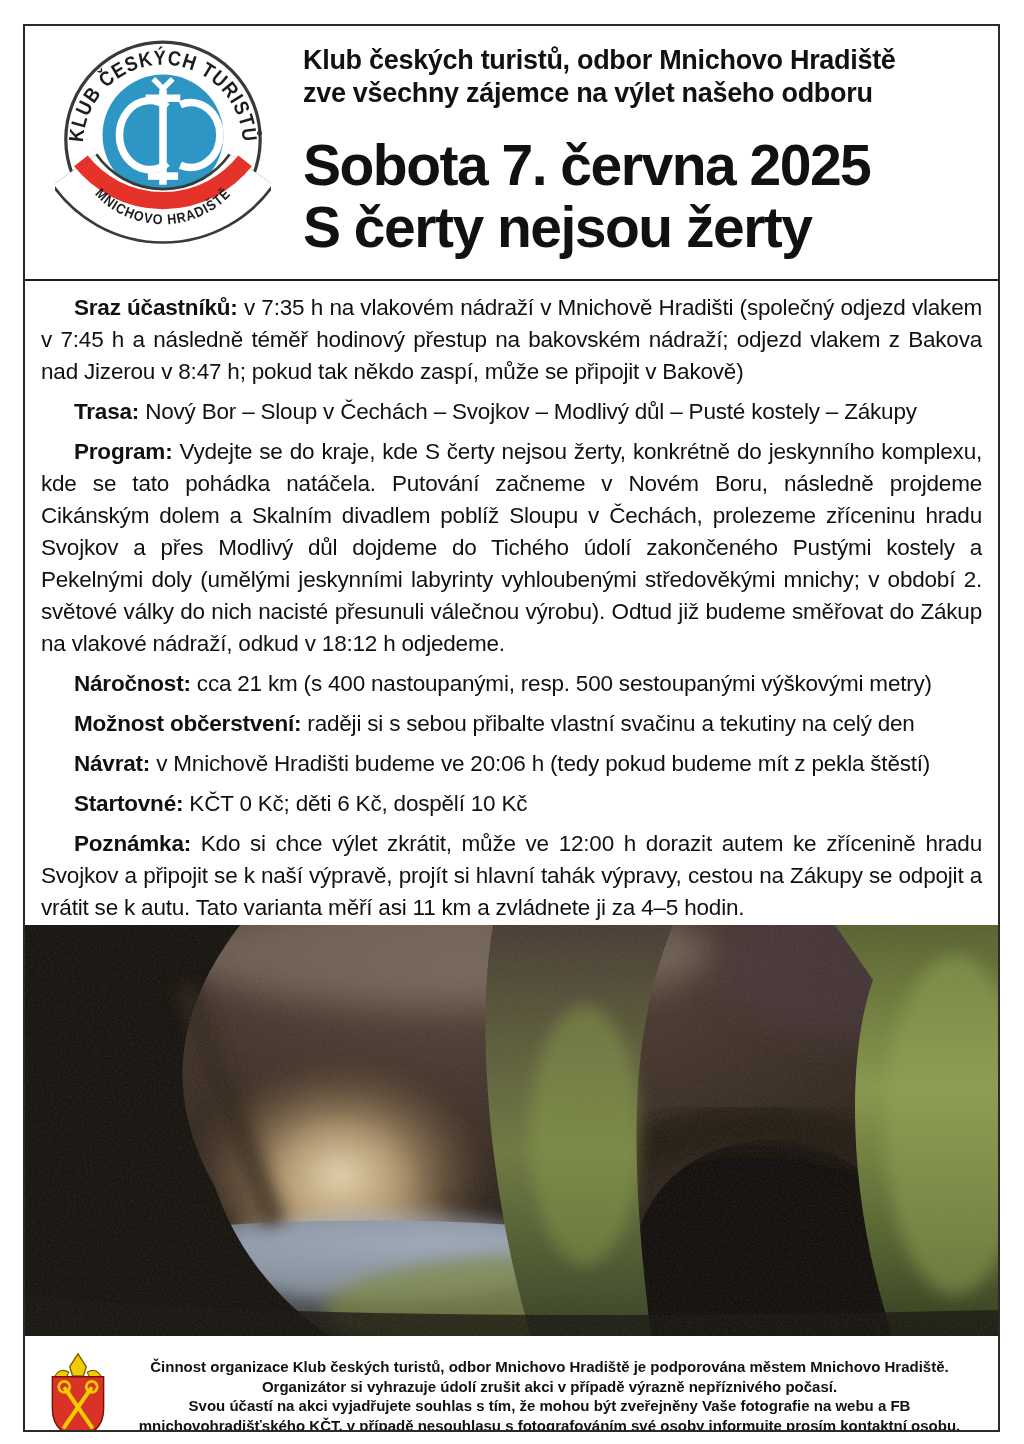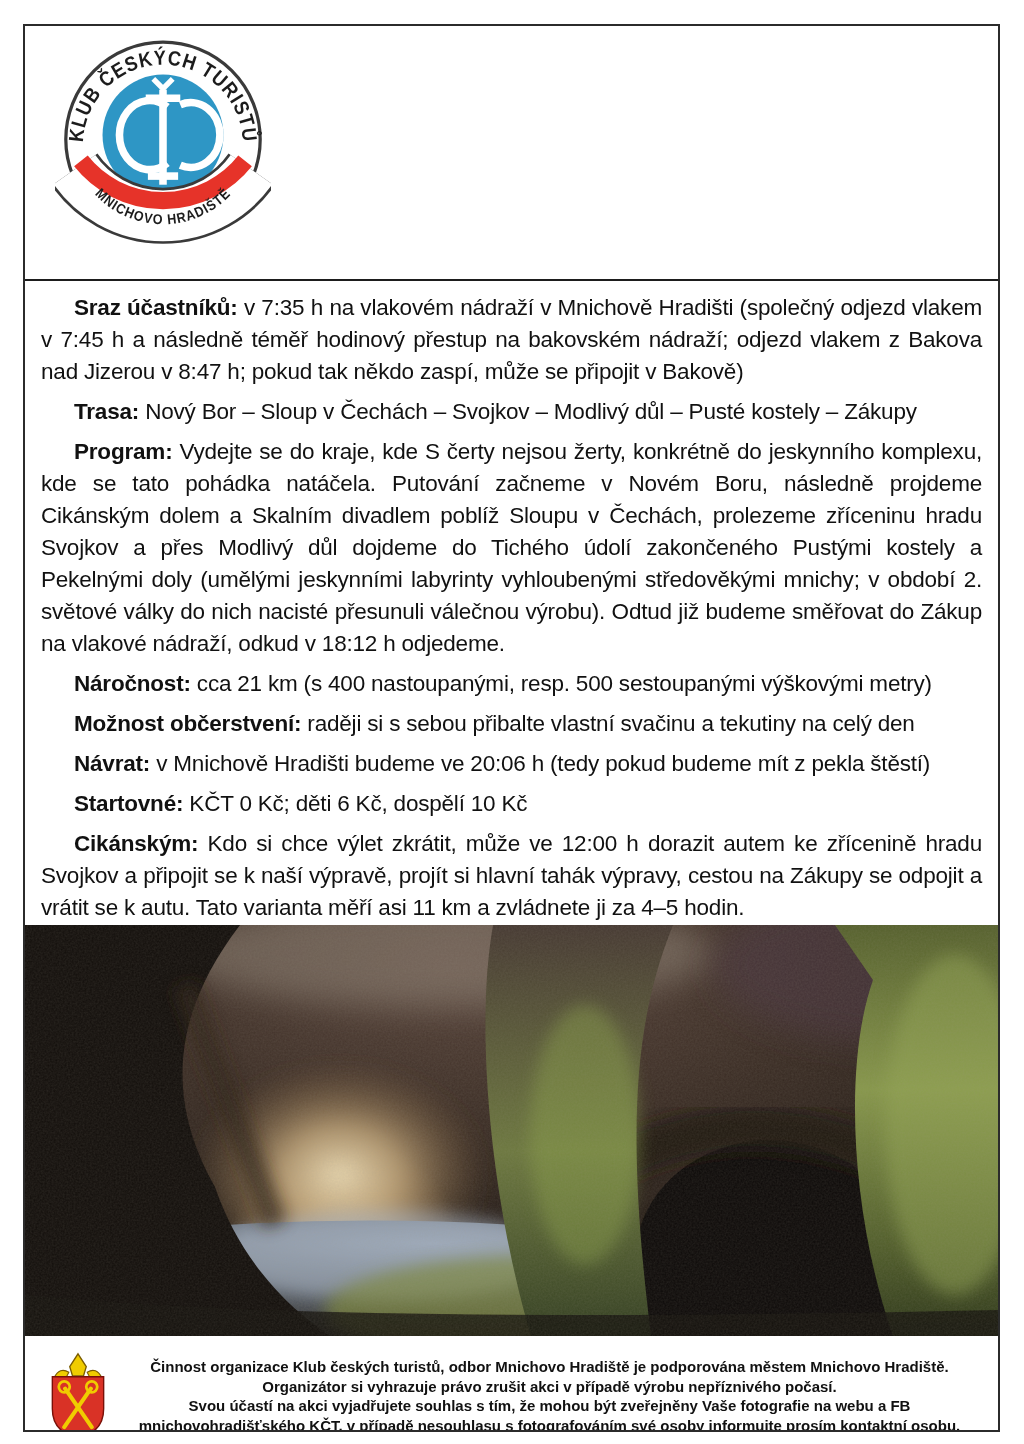--- a/index.html
+++ b/index.html
@@ -67,33 +67,39 @@
       </g>
 
       <path d="M 18,120 A 100,100 0 0 0 182,120" stroke="#3a3a3a" stroke-width="52" fill="none"></path>
       <path d="M 18,120 A 100,100 0 0 0 182,120" stroke="#ffffff" stroke-width="47" fill="none"></path>
       <path d="M 24,112 A 97,97 0 0 0 176,112" stroke="#e63329" stroke-width="16" fill="none"></path>
       <text font-family="Liberation Sans, DejaVu Sans, sans-serif" font-size="13" font-weight="700" fill="#1c1c1c" letter-spacing="1">
         <textPath href="#botArc" startOffset="50%" text-anchor="middle" textLength="142" lengthAdjust="spacingAndGlyphs">MNICHOVO HRADIŠTĚ</textPath>
       </text>
     </svg>
 
+    <div class="header-text">
+      <div class="intro-line">Klub českých turistů, odbor Mnichovo Hradiště</div>
+      <div class="intro-line">zve všechny zájemce na výlet našeho odboru</div>
+      <div class="big-title first">Sobota 7. června 2025</div>
+      <div class="big-title">S čerty nejsou žerty</div>
+    </div>
   </div>
 
   <div class="rule"></div>
 
   <div class="body-text">
     <p class="para"><b>Sraz účastníků:</b> <span>v 7:35 h na vlakovém nádraží v Mnichově Hradišti (společný odjezd vlakem v 7:45 h a následně téměř hodinový přestup na bakovském nádraží; odjezd vlakem z Bakova nad Jizerou v 8:47 h; pokud tak někdo zaspí, může se připojit v Bakově)</span></p>
     <p class="para"><b>Trasa:</b> <span>Nový Bor – Sloup v Čechách – Svojkov – Modlivý důl – Pusté kostely – Zákupy</span></p>
     <p class="para"><b>Program:</b> <span>Vydejte se do kraje, kde S čerty nejsou žerty, konkrétně do jeskynního komplexu, kde se tato pohádka natáčela. Putování začneme v Novém Boru, následně projdeme Cikánským dolem a Skalním divadlem poblíž Sloupu v Čechách, prolezeme zříceninu hradu Svojkov a přes Modlivý důl dojdeme do Tichého údolí zakončeného Pustými kostely a Pekelnými doly (umělými jeskynními labyrinty vyhloubenými středověkými mnichy; v období 2. světové války do nich nacisté přesunuli válečnou výrobu). Odtud již budeme směřovat do Zákup na vlakové nádraží, odkud v 18:12 h odjedeme.</span></p>
     <p class="para"><b>Náročnost:</b> <span>cca 21 km (s 400 nastoupanými, resp. 500 sestoupanými výškovými metry)</span></p>
     <p class="para"><b>Možnost občerstvení:</b> <span>raději si s sebou přibalte vlastní svačinu a tekutiny na celý den</span></p>
     <p class="para"><b>Návrat:</b> <span>v Mnichově Hradišti budeme ve 20:06 h (tedy pokud budeme mít z pekla štěstí)</span></p>
     <p class="para"><b>Startovné:</b> <span>KČT 0 Kč; děti 6 Kč, dospělí 10 Kč</span></p>
-    <p class="para"><b>Cikánským:</b> <span>Kdo si chce výlet zkrátit, může ve 12:00 h dorazit autem ke zřícenině hradu Svojkov a připojit se k naší výpravě, projít si hlavní tahák výpravy, cestou na Zákupy se odpojit a vrátit se k autu. Tato varianta měří asi 11 km a zvládnete ji za 4–5 hodin.</span></p>
+    <p class="para"><b>Poznámka:</b> <span>Kdo si chce výlet zkrátit, může ve 12:00 h dorazit autem ke zřícenině hradu Svojkov a připojit se k naší výpravě, projít si hlavní tahák výpravy, cestou na Zákupy se odpojit a vrátit se k autu. Tato varianta měří asi 11 km a zvládnete ji za 4–5 hodin.</span></p>
   </div>
 
   <svg class="photo" viewBox="0 0 973 411" preserveAspectRatio="none" aria-hidden="true">
     <defs>
       <radialGradient id="ceilGrad" cx="45%" cy="10%" r="85%">
         <stop offset="0%" stop-color="#57433a"></stop>
         <stop offset="45%" stop-color="#3a2c24"></stop>
         <stop offset="100%" stop-color="#15100c"></stop>
       </radialGradient>
       <radialGradient id="lightGrad" cx="50%" cy="50%" r="50%">
@@ -169,19 +175,19 @@
 
       <g stroke="#f0cc00" stroke-width="4.5" fill="none" stroke-linecap="round">
         <path d="M 26,40 L 55,82"></path>
         <path d="M 54,40 L 25,82"></path>
       </g>
       <circle cx="25" cy="38" r="6" fill="none" stroke="#f0cc00" stroke-width="3"></circle>
       <circle cx="55" cy="38" r="6" fill="none" stroke="#f0cc00" stroke-width="3"></circle>
     </svg>
     <div class="footer-text">
       <div>Činnost organizace Klub českých turistů, odbor Mnichovo Hradiště je podporována městem Mnichovo Hradiště.</div>
-      <div>Organizátor si vyhrazuje právo zrušit akci v případě výrobu nepříznivého počasí.</div>
+      <div>Organizátor si vyhrazuje údolí zrušit akci v případě výrazně nepříznivého počasí.</div>
       <div>Svou účastí na akci vyjadřujete souhlas s tím, že mohou být zveřejněny Vaše fotografie na webu a FB</div>
       <div>mnichovohradišťského KČT, v případě nesouhlasu s fotografováním své osoby informujte prosím kontaktní osobu.</div>
     </div>
   </div>
 
 </div>
 
 </body></html>

